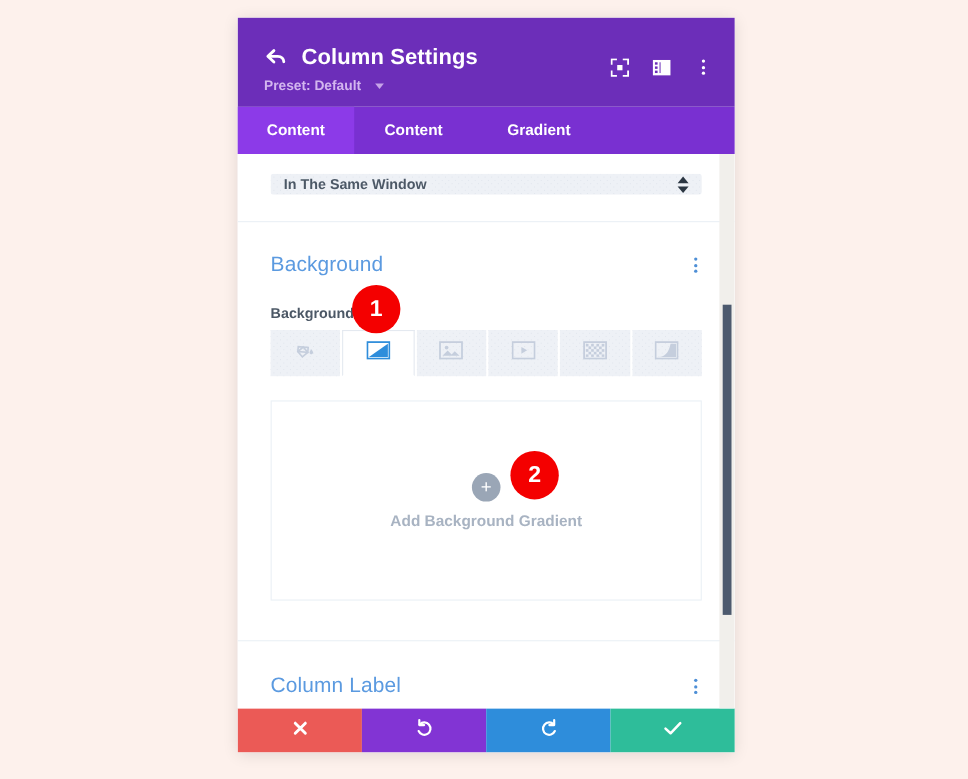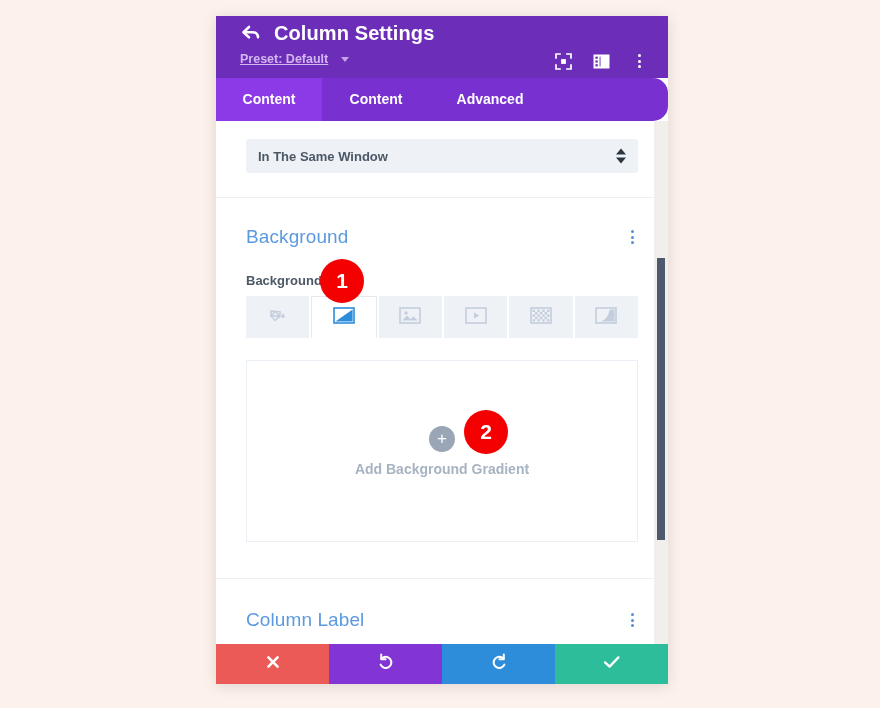--- a/index.html
+++ b/index.html
@@ -19,21 +19,21 @@
     width: 452px; height: 668px;
     background: #fff;
     display: flex; flex-direction: column;
     box-shadow: 0 2px 14px rgba(0,0,0,.12);
     overflow: hidden;
   }
 
   
   .modal-header {
     background: #6c2eb9;
-    padding: 5px 24px 12px 24px;
+    padding: 24px 24px 12px 24px;
     position: relative;
     flex: 0 0 auto;
     text-align: center;
   }
   .hdr-top { display: flex; align-items: center; }
   .back-arrow {
     width: 22px; height: 22px;
     margin-right: 12px;
     display: flex; align-items: center; justify-content: center;
     cursor: pointer;
@@ -53,36 +53,34 @@
   .hdr-icon { width: 18px; height: 18px; display: flex; align-items: center; justify-content: center; cursor: pointer; }
   .dots-v { display: flex; flex-direction: column; gap: 2.5px; align-items: center; }
   .dots-v i { display: block; width: 3px; height: 3px; background: #fff; border-radius: 50%; }
   .preset {
     margin-top: 7px;
     color: #d3b6ef;
     font-size: 12.5px;
     font-weight: bold;
     display: flex; align-items: center; gap: 13px;
     cursor: pointer;
-    text-decoration: underline;
   }
   .caret-dn {
     width: 0; height: 0;
     border-left: 4px solid transparent;
     border-right: 4px solid transparent;
     border-top: 5px solid #c6a4e8;
     margin-top: 1px;
   }
 
   
   .tabs {
     display: flex;
     background: #7930d1;
     flex: 0 0 auto;
-    border-radius: 15px;
   }
   .tab {
     padding: 13px 0 14px 0;
     color: #fff;
     font-size: 14px;
     font-weight: bold;
     text-align: center;
     cursor: pointer;
     white-space: nowrap;
   }
@@ -96,21 +94,21 @@
     position: relative;
     flex: 1 1 auto;
     background: #fff;
     overflow: hidden;
   }
   .body-inner { padding: 0; }
 
   
   .select-row { padding: 18px 30px 24px 30px; }
   .dv-select {
-    height: 34px;
+    height: 19px;
     background: #eef1f6;
     background-image:
       radial-gradient(#dfe4ec 0.7px, transparent 0.7px),
       radial-gradient(#dfe4ec 0.7px, transparent 0.7px);
     background-size: 6px 6px;
     background-position: 0 0, 3px 3px;
     border: none; border-radius: 3px;
     display: flex; align-items: center;
     padding: 0 12px;
     position: relative;
@@ -301,21 +299,21 @@
 
       <div class="preset">
         <span>Preset: Default</span>
         <span class="caret-dn"></span>
       </div>
     </div>
 
     <div class="tabs">
       <div class="tab tab-0 active">Content</div>
       <div class="tab tab-1">Content</div>
-      <div class="tab tab-2">Advanced</div>
+      <div class="tab tab-2">Gradient</div>
     </div>
 
     <div class="modal-body">
       <div class="body-inner">
 
         <div class="select-row">
           <div class="dv-select">
             <span class="label">In The Same Window</span>
             <span class="spin">
               <span class="up"></span>

